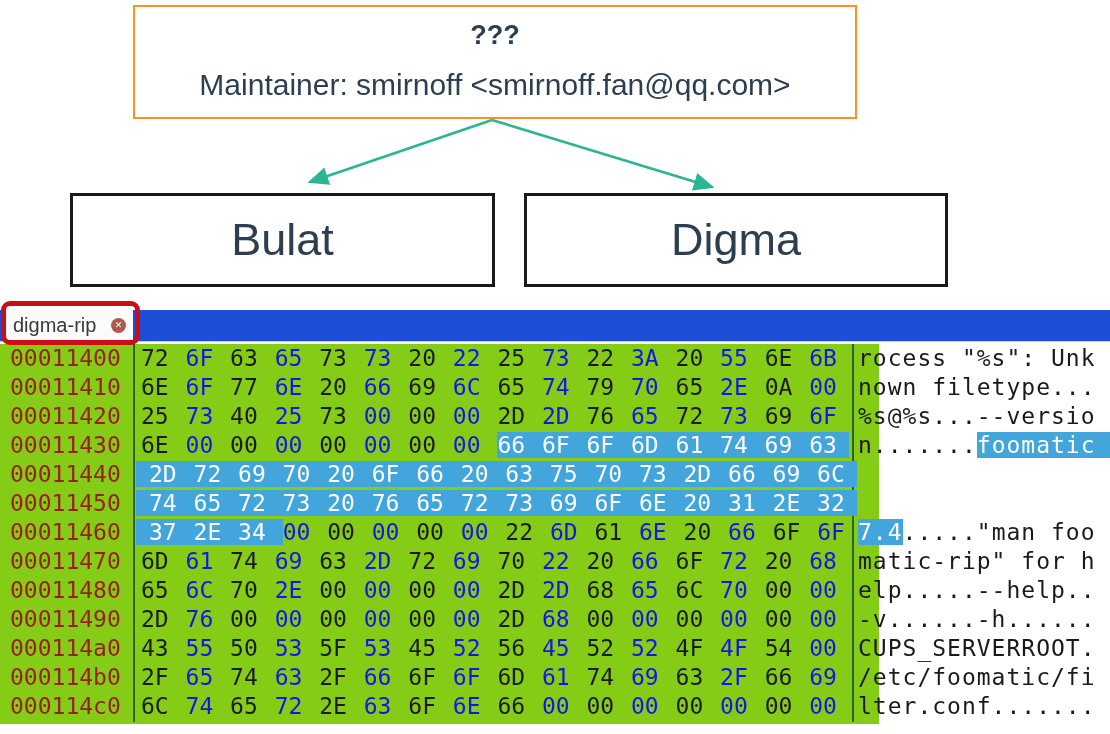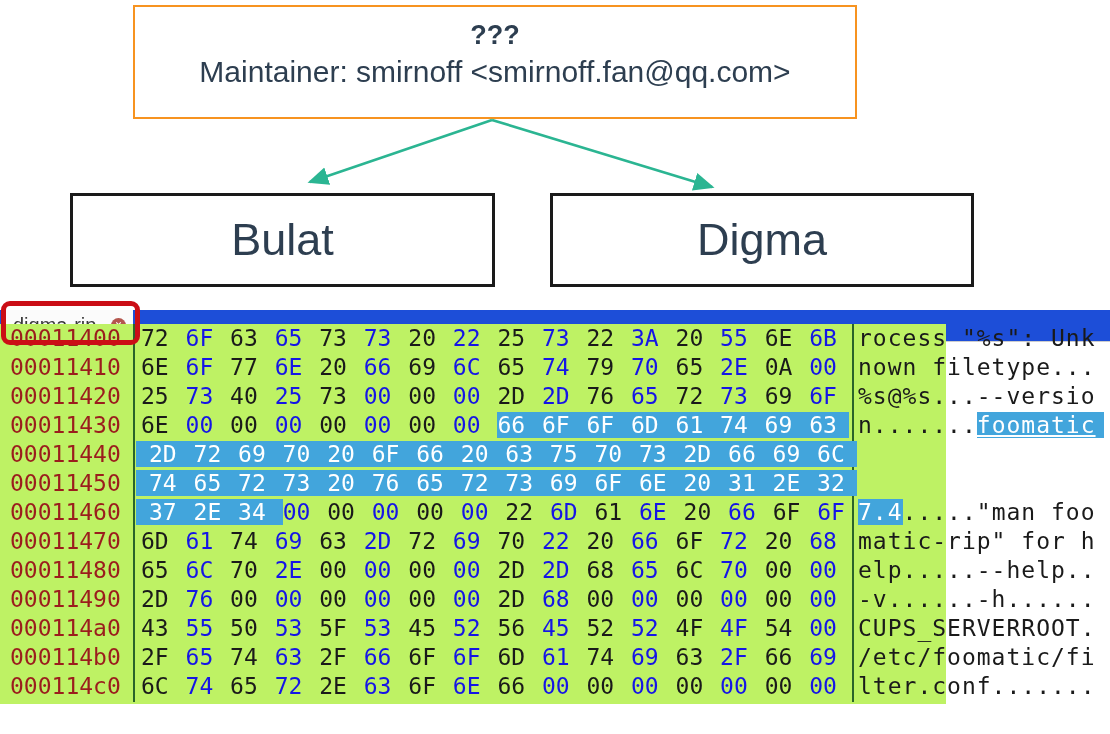--- a/index.html
+++ b/index.html
@@ -3,55 +3,55 @@
 <meta charset="utf-8">
 <style>
   html,body{margin:0;padding:0;background:#ffffff;}
   .stage{position:relative;width:1110px;height:734px;background:#fff;overflow:hidden;
          font-family:"Liberation Sans",sans-serif;}
 
   
   .rootbox{position:absolute;left:133px;top:5px;width:720px;height:110px;
            border:2px solid var(--c-orange,#f79320);background:#fff;text-align:center;}
   .rootbox-title{margin-top:13px;font-size:27px;font-weight:bold;color:var(--c-navy,#2d3e50);}
-  .rootbox-subtitle{margin-top:4px;font-size:30px;color:var(--c-navy,#2d3e50);}
+  .rootbox-subtitle{margin-top:17px;font-size:30px;color:var(--c-navy,#2d3e50);}
   .arrows{position:absolute;left:0;top:0;width:1110px;height:734px;pointer-events:none;}
   .childbox{position:absolute;top:193px;height:88px;border:3px solid var(--c-border,#1a1a1a);
             background:#fff;display:flex;align-items:center;justify-content:center;
             font-size:45px;color:var(--c-navy,#2d3e50);}
   .childbox.bulat{left:70px;width:419px;}
-  .childbox.digma{left:550px;width:418px;}
+  .childbox.digma{left:524px;width:418px;}
 
   
   .tabbar{position:absolute;left:0;top:310px;width:1110px;height:31px;
           background:#1d4ed8;border-bottom:1px solid #cdcdcd;}
   .tab{position:absolute;left:6px;top:0;height:31px;width:127px;background:#fbfbfb;
        display:flex;align-items:center;justify-content:space-between;padding:0 7px 0 7px;box-sizing:border-box;}
   .tab-label{font-size:20px;color:#3a3a3a;}
   .tab-close{width:15px;height:15px;border-radius:50%;background:#b4564e;color:#fff;
              font-size:9px;line-height:15px;text-align:center;display:inline-block;
              font-family:"DejaVu Sans",sans-serif;}
   .annotation{position:absolute;left:1px;top:301px;width:139px;height:44px;box-sizing:border-box;
               border:5px solid var(--c-annot,#cb0e16);border-radius:9px;z-index:10;}
 
   
-  .hexview{position:absolute;left:0;top:324px;width:946px;height:380px;background:#bef264;
+  .hexview{position:absolute;left:0;top:344px;width:879px;height:380px;background:#84cc16;
            font-family:"DejaVu Sans Mono",monospace;font-size:23px;}
   .sep{position:absolute;top:0;width:2px;height:378px;background:var(--c-sep,#2a642a);}
   .sep1{left:133px;}
   .sep2{left:852px;}
   .hexrow{position:relative;height:29px;line-height:29px;white-space:pre;}
   .offset{position:absolute;left:10px;color:var(--c-offset,#9b1d1d);}
   .hexline{position:absolute;left:141px;word-spacing:3px;color:#1a1a1a;}
   .asciiline{position:absolute;left:858px;letter-spacing:1px;color:#1a1a1a;}
   .b.odd{color:var(--c-blue,#1515e6);}
   .selhex,.selasc{background:var(--c-selbg,#42a5dc);color:var(--c-seltext,#ffffff);}
   .selhex.fromstart{padding-left:13px;margin-left:-5px;}
   .selhex.toend{padding-right:12px;text-align:right;}
-  .selasc.toend{padding-right:8px;text-decoration:underline;}
+  .selasc.toend{padding-right:15px;}
 </style>
 </head>
 <body>
 
 <div class="stage">
 
   <div class="rootbox">
     <div class="rootbox-title">???</div>
     <div class="rootbox-subtitle">Maintainer: smirnoff &lt;smirnoff.fan@qq.com&gt;</div>
   </div>

